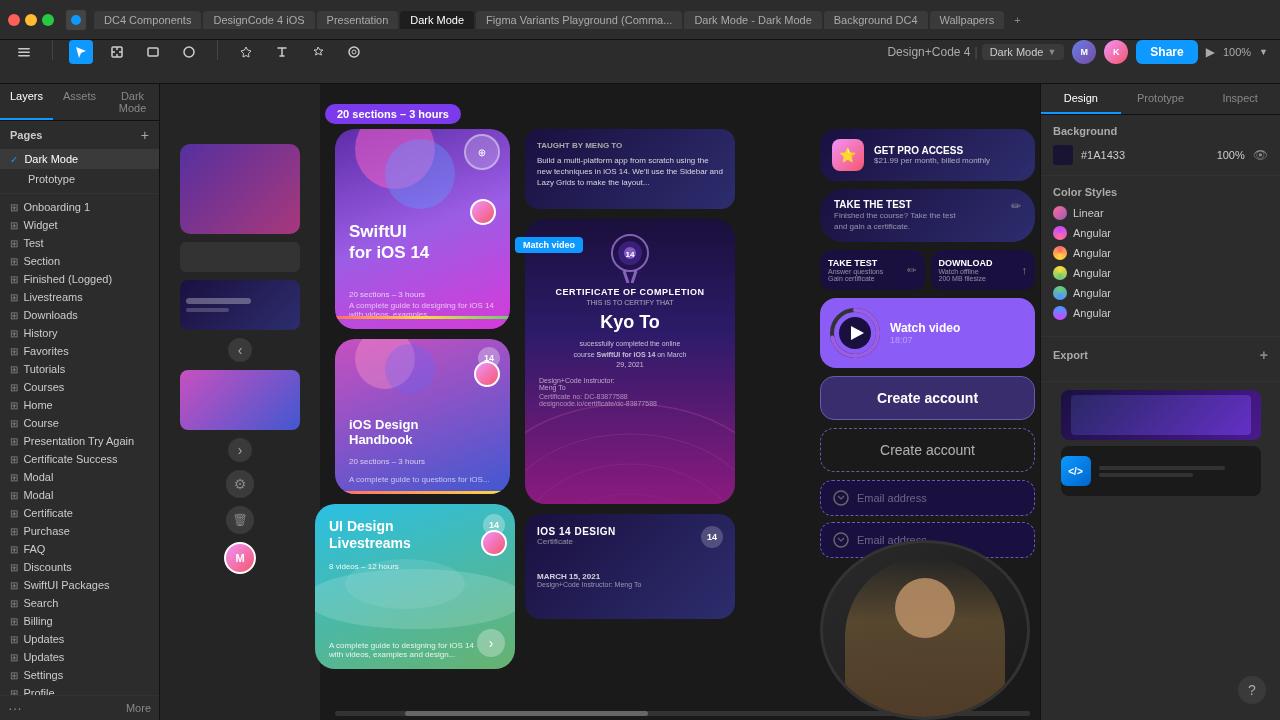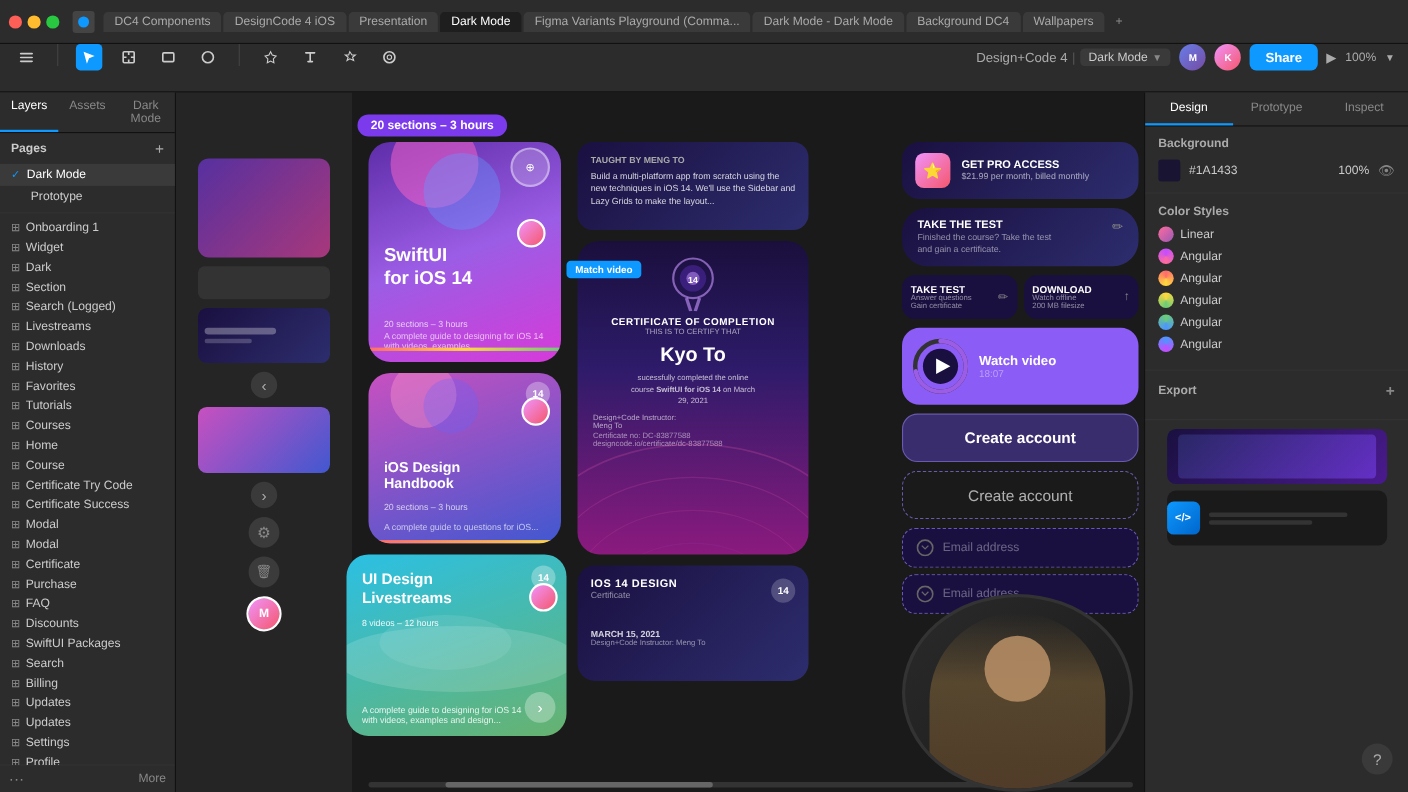--- a/index.html
+++ b/index.html
@@ -309,29 +309,29 @@
       <div class="layer-item">
         <span class="layer-icon">⊞</span>
         <span>Onboarding 1</span>
       </div>
       <div class="layer-item">
         <span class="layer-icon">⊞</span>
         <span>Widget</span>
       </div>
       <div class="layer-item">
         <span class="layer-icon">⊞</span>
-        <span>Dark</span>
+        <span>Test</span>
       </div>
       <div class="layer-item">
         <span class="layer-icon">⊞</span>
         <span>Section</span>
       </div>
       <div class="layer-item">
         <span class="layer-icon">⊞</span>
-        <span>Search (Logged)</span>
+        <span>Finished (Logged)</span>
       </div>
       <div class="layer-item">
         <span class="layer-icon">⊞</span>
         <span>Livestreams</span>
       </div>
       <div class="layer-item">
         <span class="layer-icon">⊞</span>
         <span>Downloads</span>
       </div>
       <div class="layer-item">
@@ -353,21 +353,21 @@
       <div class="layer-item">
         <span class="layer-icon">⊞</span>
         <span>Home</span>
       </div>
       <div class="layer-item">
         <span class="layer-icon">⊞</span>
         <span>Course</span>
       </div>
       <div class="layer-item">
         <span class="layer-icon">⊞</span>
-        <span>Certificate Try Code</span>
+        <span>Presentation Try Again</span>
       </div>
       <div class="layer-item">
         <span class="layer-icon">⊞</span>
         <span>Certificate Success</span>
       </div>
       <div class="layer-item">
         <span class="layer-icon">⊞</span>
         <span>Modal</span>
       </div>
       <div class="layer-item">

